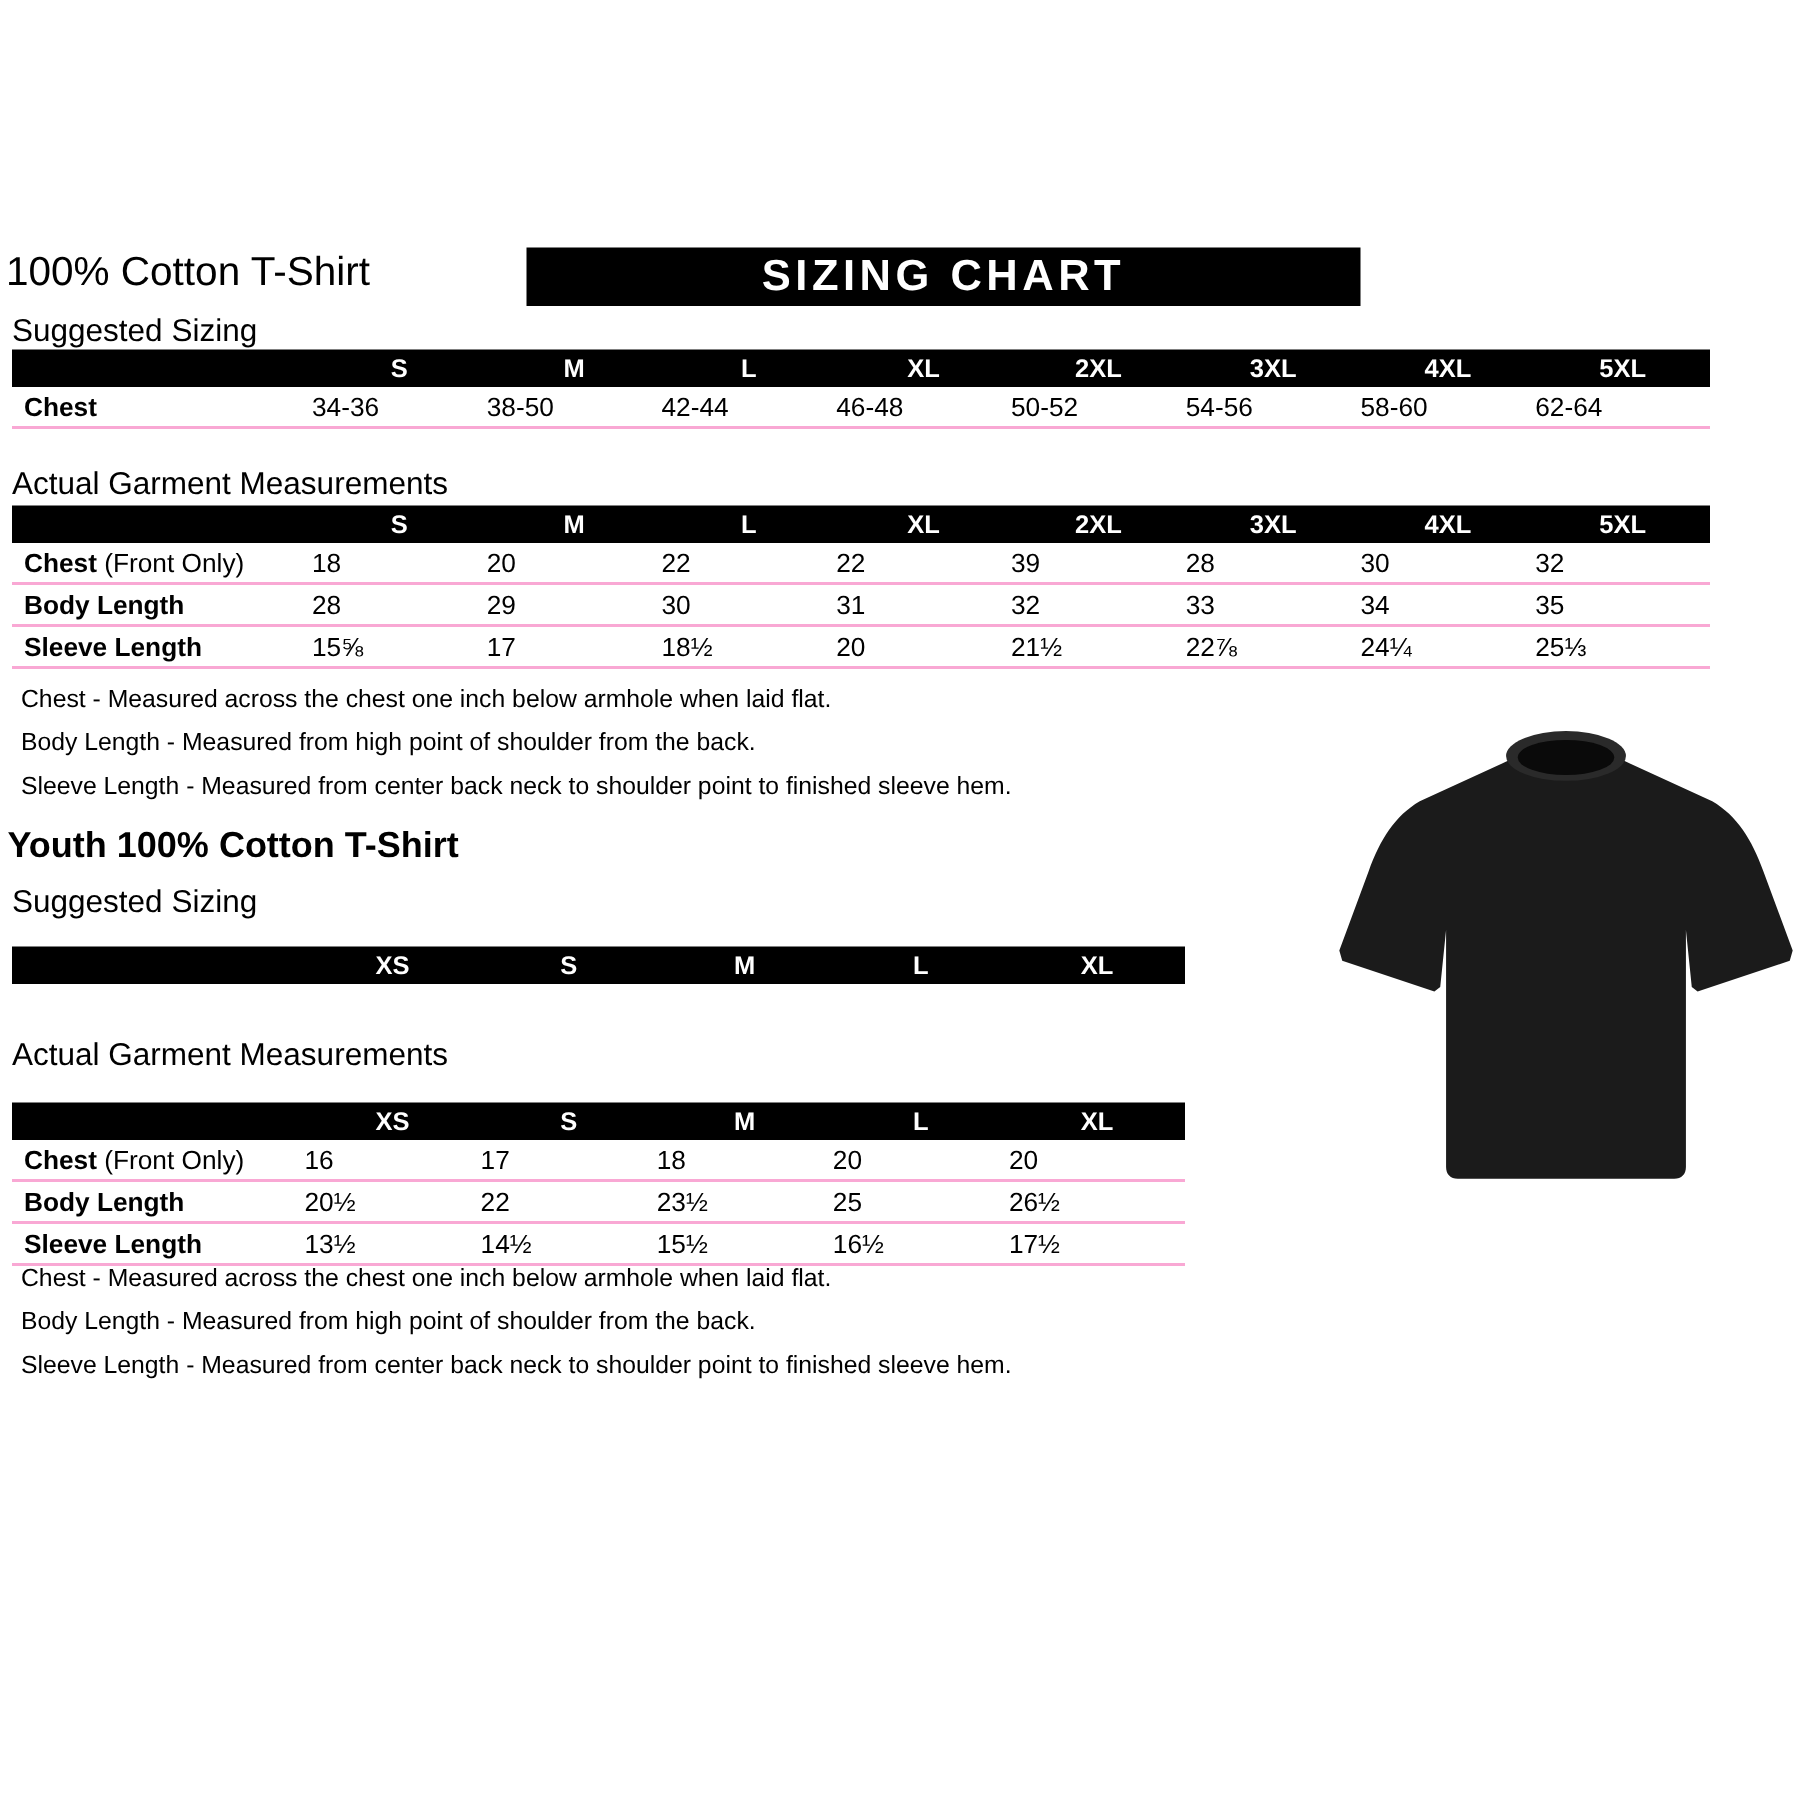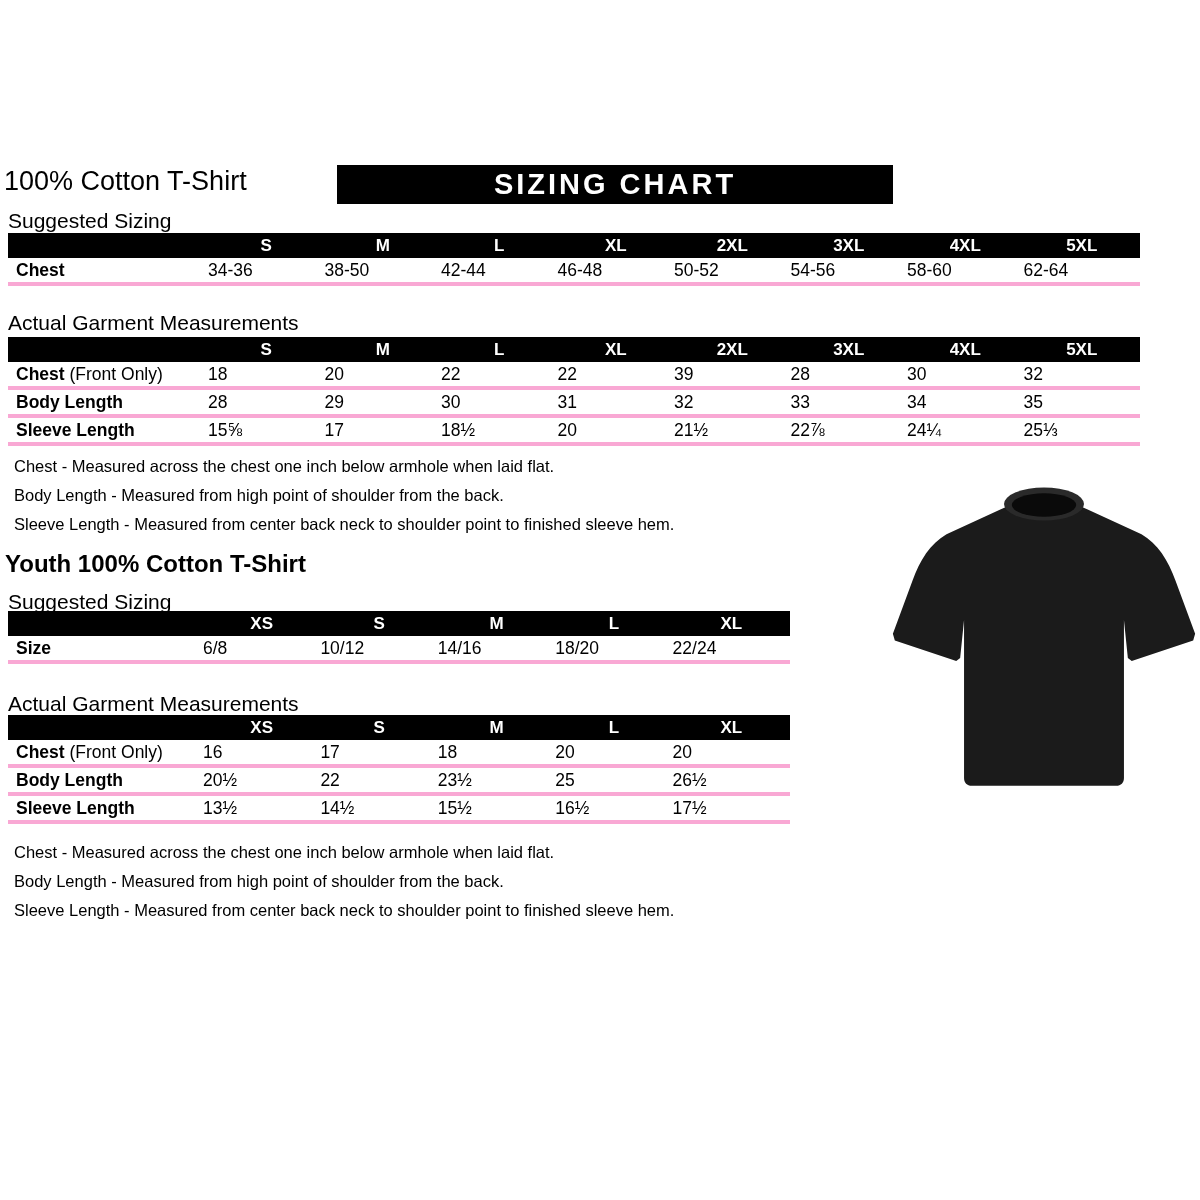--- a/index.html
+++ b/index.html
@@ -1,35 +1,35 @@
 <!DOCTYPE html>
 <html><head>
 <meta charset="utf-8">
 <style>
   * { margin:0; padding:0; box-sizing:border-box; }
   html,body { width:1200px; height:1200px; background:#ffffff; }
   body { position:relative; font-family:"Liberation Sans","DejaVu Sans",sans-serif; color:#000; overflow:hidden; }
   .abs { position:absolute; }
 
   .page-title { left:4px; top:166px; font-size:27px; font-weight:400; }
-  .banner { left:337px; top:165px; width:556px; height:39px; background:#000; color:#fff;
+  .banner { left:351px; top:165px; width:556px; height:39px; background:#000; color:#fff;
             display:flex; align-items:center; justify-content:center;
             font-size:29px; font-weight:bold; letter-spacing:3px; }
 
   .sec-label { left:8px; font-size:21px; }
 
   .size-table { left:8px; }
   .size-table.adult { width:1132px; }
   .size-table.adult .t-head, .size-table.adult .t-row { display:grid; grid-template-columns:200px repeat(8,1fr); }
-  .size-table.youth-t { width:782px; }
+  .size-table.youth-t { width:782px;margin-top:20px; }
   .size-table.youth-t .t-head, .size-table.youth-t .t-row { display:grid; grid-template-columns:195px repeat(5,1fr); }
 
   .t-head { background:#000; color:#fff; font-weight:bold; height:25px; align-items:center; font-size:17px; }
   .t-head > div { text-align:center; }
-  .t-row { height:28px; border-bottom:4px solid #f9a8d4; align-items:center; font-size:17.5px; }
+  .t-row { height:28px; border-bottom:2px solid #f9a8d4; align-items:center; font-size:17.5px; }
   .t-row .lbl { padding-left:8px; font-weight:bold; white-space:nowrap; }
   .t-row .lbl .sfx { font-weight:400; }
   .t-row .val { text-align:left; }
 
   .notes { left:14px; width:900px; }
   .notes p { font-size:16.5px; line-height:20px; margin-bottom:9px; }
 
   .youth-title { left:5px; font-size:24px; font-weight:bold; }
 
   .tshirt { left:888px; top:472px; width:312px; height:335px; }
@@ -127,28 +127,20 @@
 <div class="abs sec-label" style="top:590px">Suggested Sizing</div>
 
 <div class="abs size-table youth-t" style="top:611px">
   <div class="t-head">
     <div></div>
     <div>XS</div>
     <div>S</div>
     <div>M</div>
     <div>L</div>
     <div>XL</div>
-  </div>
-  <div class="t-row">
-    <div class="lbl"><span>Size</span></div>
-    <div class="val">6/8</div>
-    <div class="val">10/12</div>
-    <div class="val">14/16</div>
-    <div class="val">18/20</div>
-    <div class="val">22/24</div>
   </div>
 </div>
 
 <div class="abs sec-label" style="top:692px">Actual Garment Measurements</div>
 
 <div class="abs size-table youth-t" style="top:715px">
   <div class="t-head">
     <div></div>
     <div>XS</div>
     <div>S</div>

